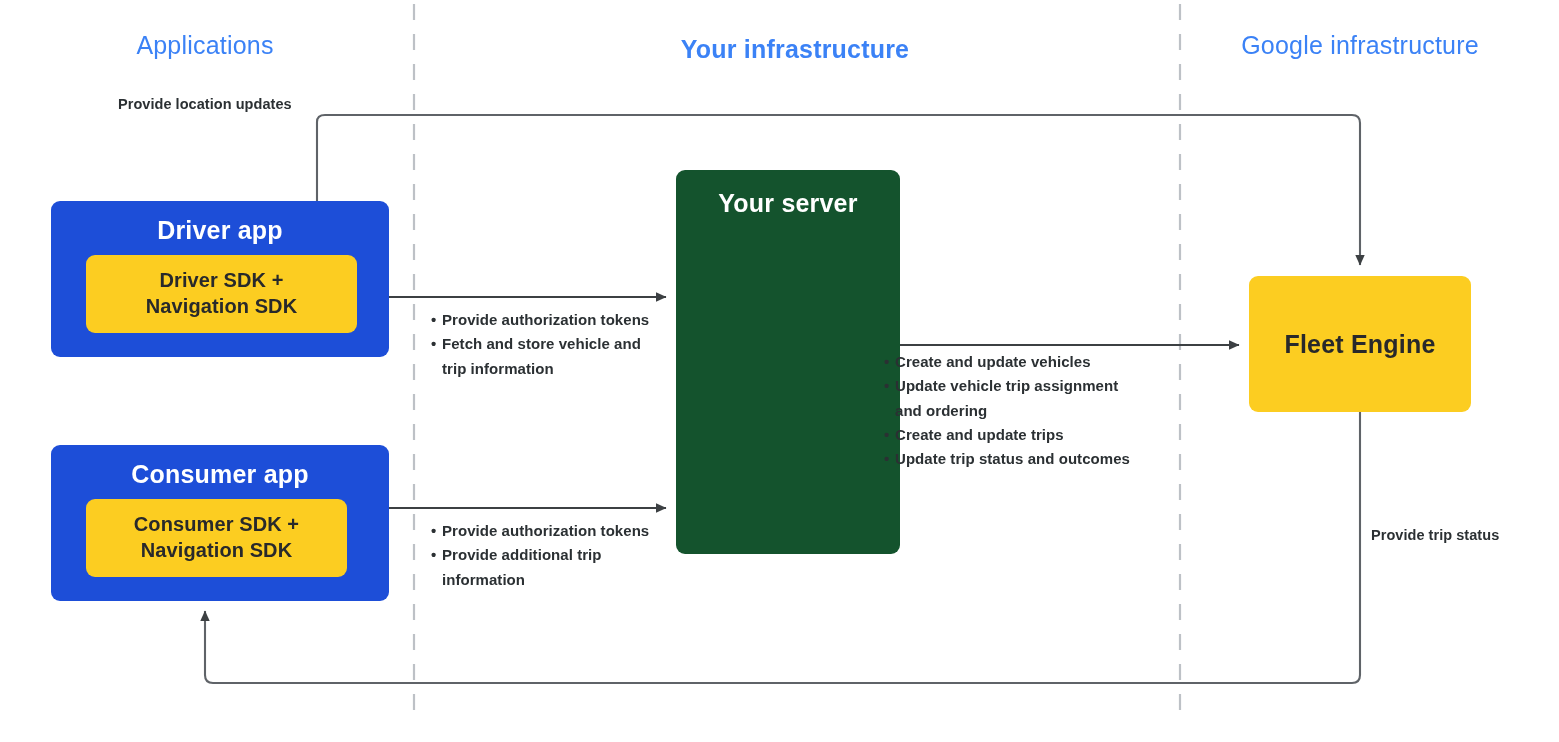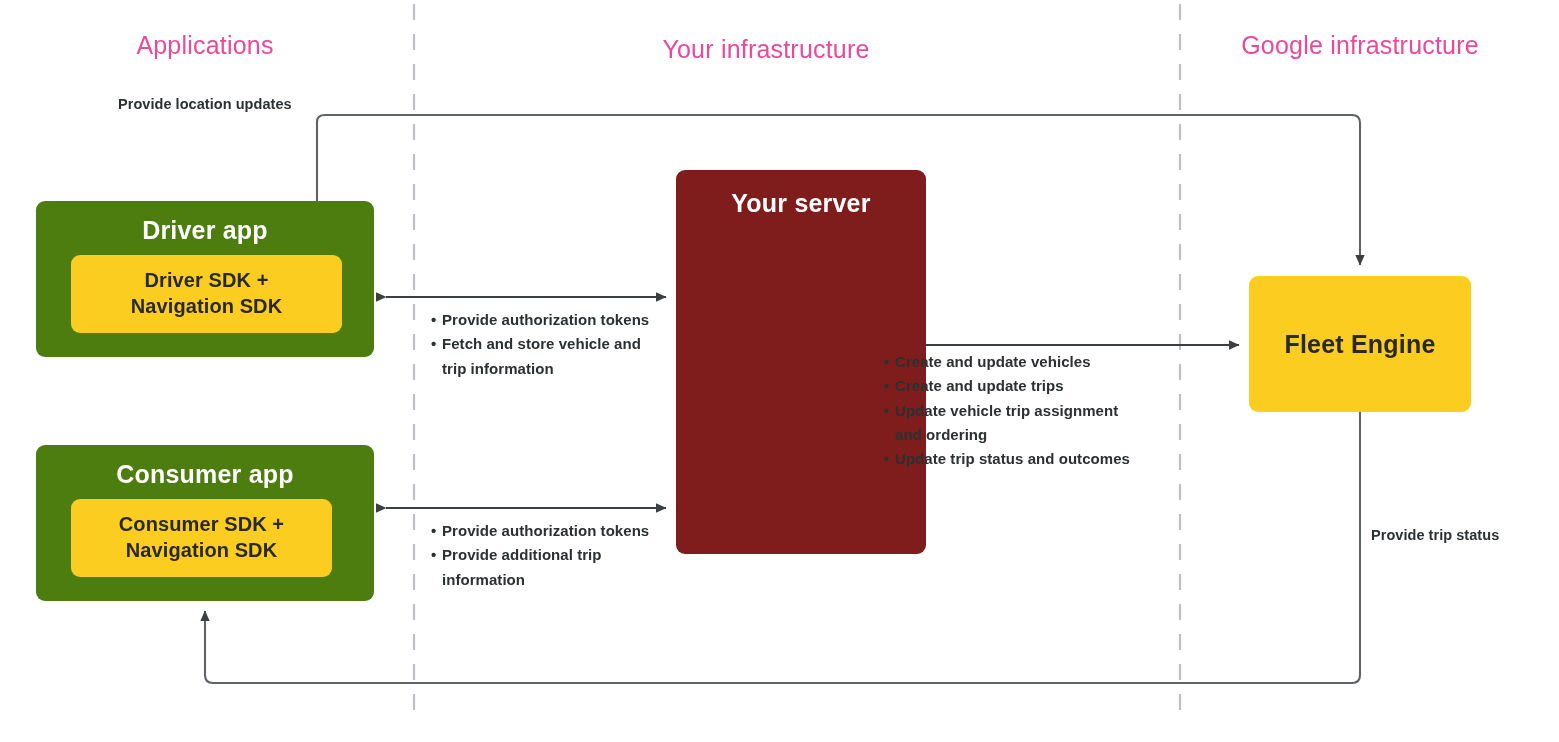--- a/index.html
+++ b/index.html
@@ -26,35 +26,36 @@
     width: 1559px;
     height: 742px;
     pointer-events: none;
   }
 
   
   .col-header {
     position: absolute;
     font-size: 25px;
     font-weight: 400;
-    color: #ec4899;
+    color: #3b82f6;
     letter-spacing: 0.2px;
     white-space: nowrap;
     text-align: center;
   }
   #hdr-applications { left: 55px;  top: 31px; width: 300px; }
-  #hdr-your-infra   { left: 566px; top: 35px; width: 400px; }
+  #hdr-your-infra   { left: 595px; top: 35px; width: 400px; font-weight: bold; }
   #hdr-google-infra { left: 1190px; top: 31px; width: 340px; }
 
   
   .app-box {
     position: absolute;
-    background: #4d7c0f;
+    background: #1d4ed8;
     border-radius: 9px;
     box-sizing: border-box;
+    margin-left: 15px;
   }
   .app-box .box-title {
     position: absolute;
     left: 0;
     width: 100%;
     text-align: center;
     color: #ffffff;
     font-size: 25px;
     font-weight: 700;
     letter-spacing: 0.2px;
@@ -78,22 +79,22 @@
   #driver-app   { left: 36px; top: 201px; width: 338px; height: 156px; }
   #driver-app .box-title { top: 15px; }
   #driver-sdk   { left: 35px; top: 54px; width: 271px; height: 78px; }
 
   #consumer-app { left: 36px; top: 445px; width: 338px; height: 156px; }
   #consumer-app .box-title { top: 15px; }
   #consumer-sdk { left: 35px; top: 54px; width: 261px; height: 78px; }
 
   #your-server {
     position: absolute;
-    left: 676px; top: 170px; width: 250px; height: 384px;
-    background: #7f1d1d;
+    left: 676px; top: 170px; width: 224px; height: 384px;
+    background: #14532d;
     border-radius: 9px;
   }
   #your-server .box-title {
     position: absolute;
     left: 0; width: 100%;
     top: 19px;
     text-align: center;
     color: #ffffff;
     font-size: 25px;
     font-weight: 700;
@@ -216,18 +217,18 @@
       <li>Fetch and store vehicle and trip information</li>
     </ul>
 
   <ul class="bullet-list" id="list-consumer-server">
       <li>Provide authorization tokens</li>
       <li>Provide additional trip information</li>
     </ul>
 
   <ul class="bullet-list" id="list-server-fleet">
       <li>Create and update vehicles</li>
+      <li>Update vehicle trip assignment and ordering</li>
       <li>Create and update trips</li>
-      <li>Update vehicle trip assignment and ordering</li>
       <li>Update trip status and outcomes</li>
     </ul>
 
 </div>
 
 </body></html>

